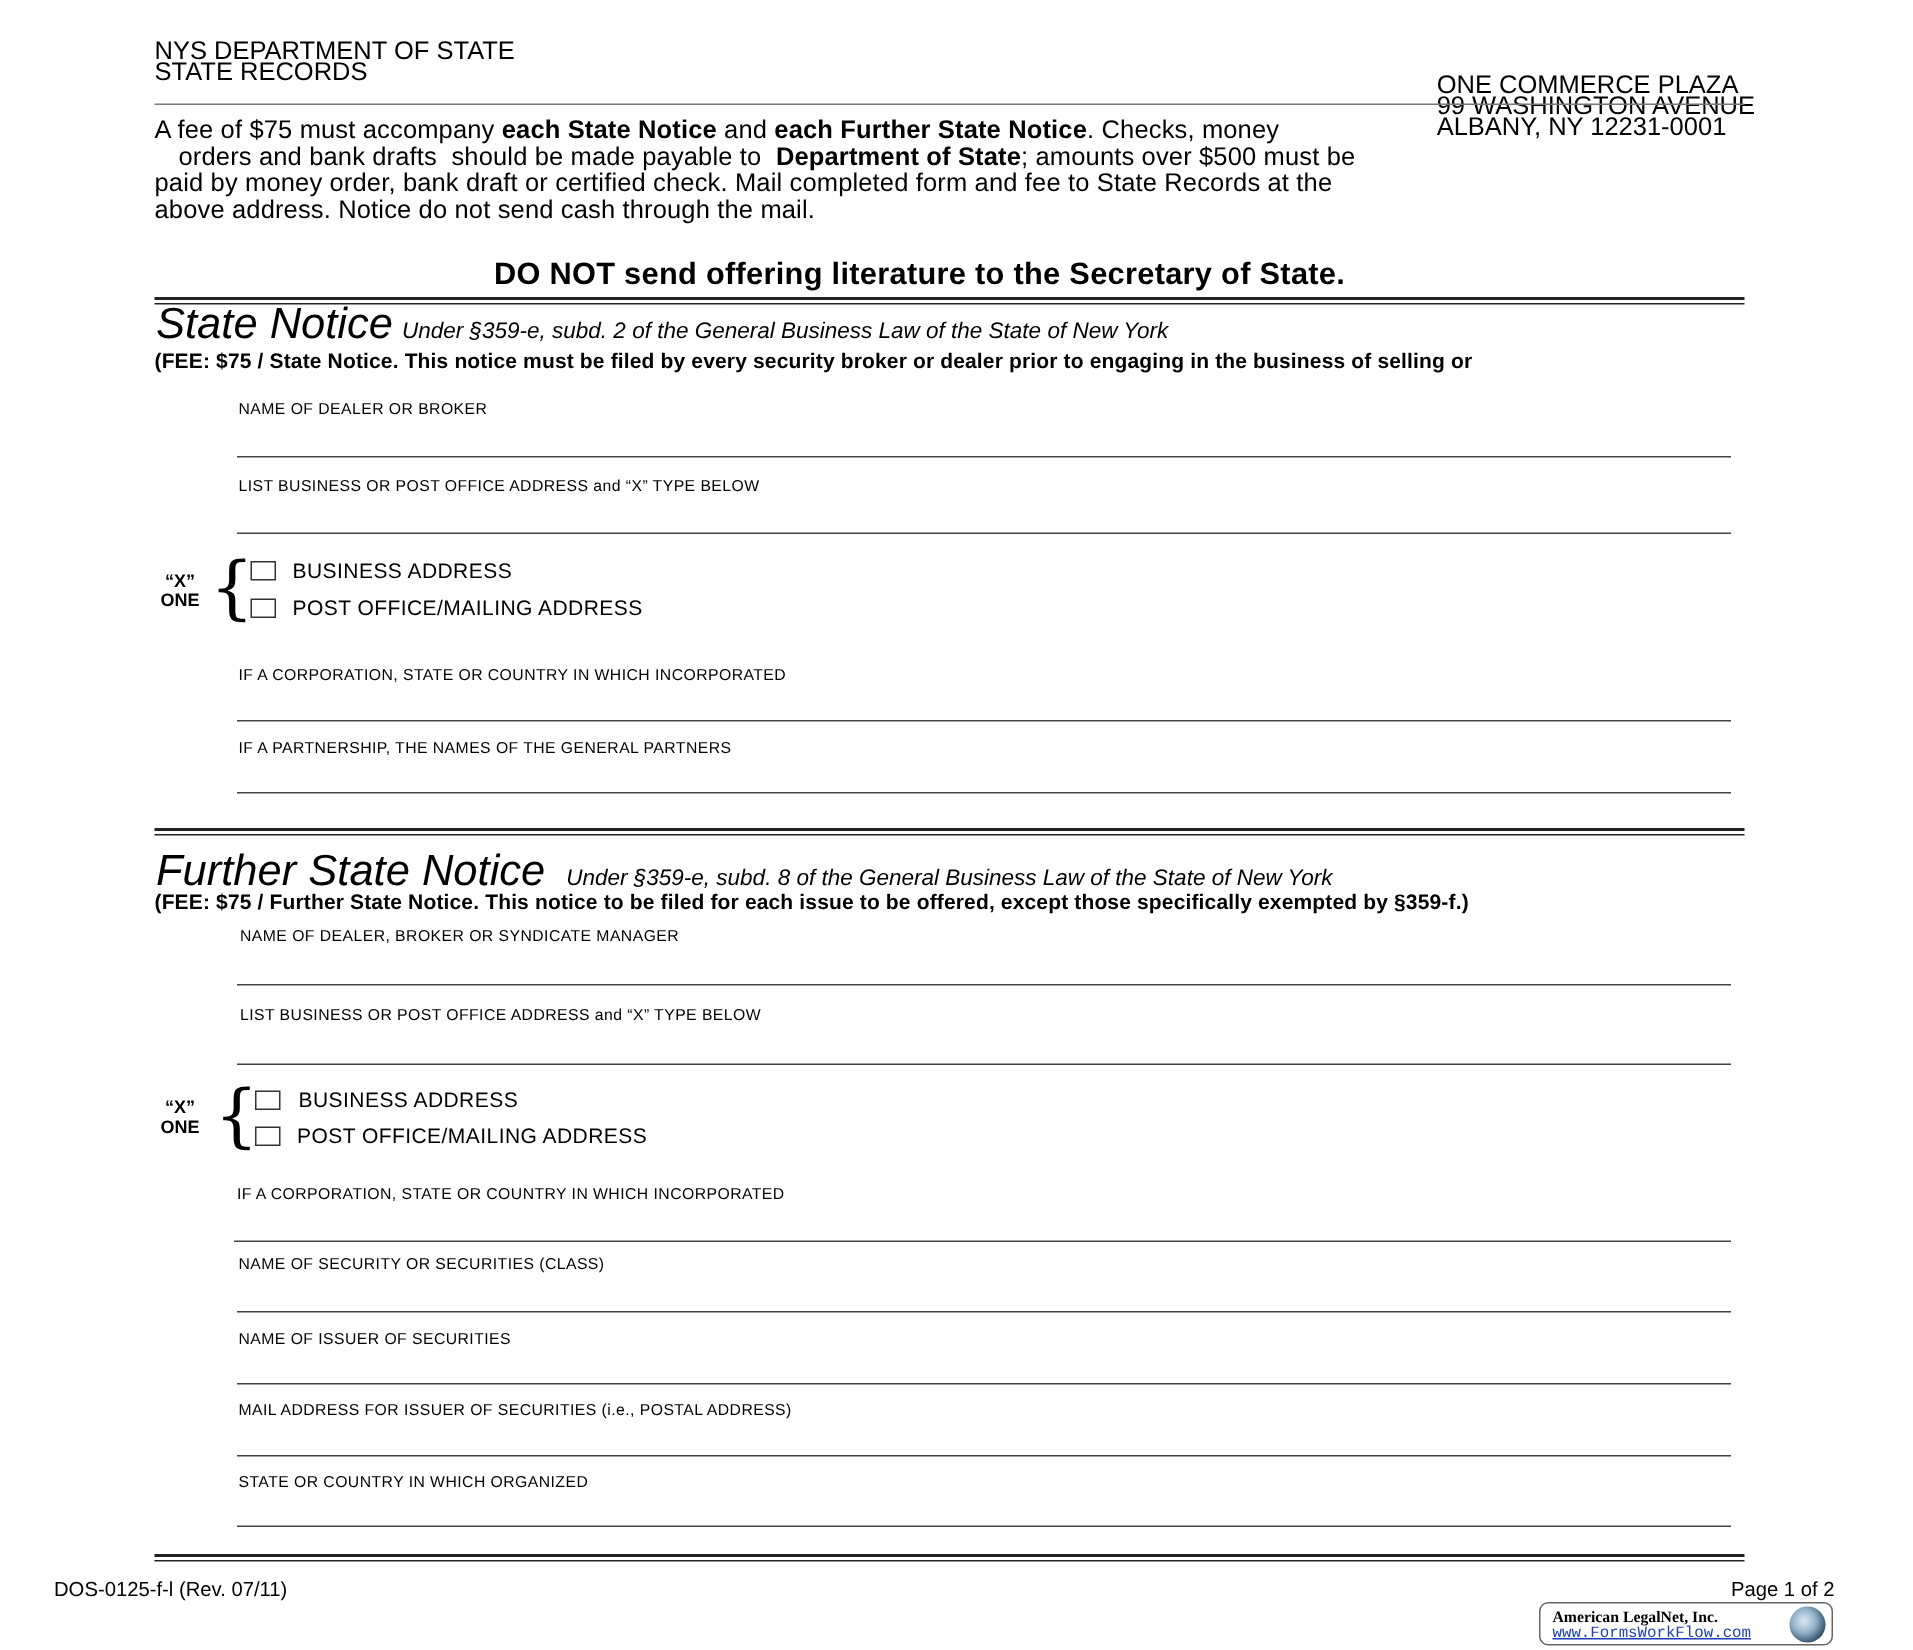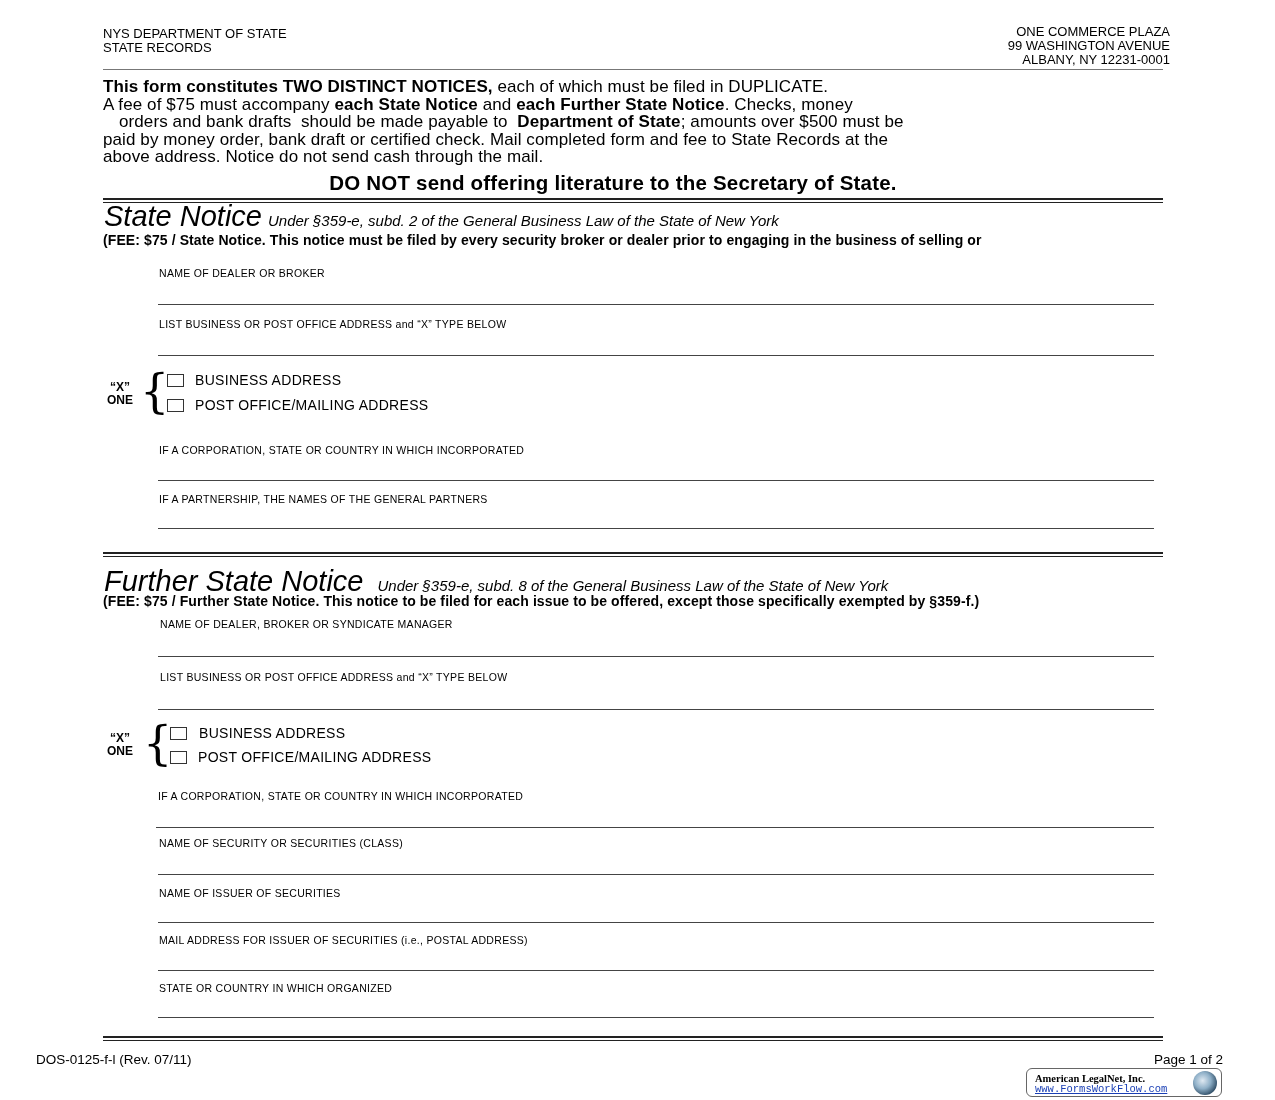--- a/index.html
+++ b/index.html
@@ -1,20 +1,20 @@
 <!DOCTYPE html>
 <html><head>
 <meta charset="utf-8">
 <style>
   html, body { margin:0; padding:0; background:#fff; }
   body { width:1275px; height:1100px; position:relative; overflow:hidden; color:#000;
          font-family:"Liberation Sans", sans-serif; }
   .abs { position:absolute; }
-  .hdr { font-size:13px; line-height:14px; }
-  .hdr-right { text-align:right; }
+  .hdr { font-size:17px; line-height:14px; }
+  .hdr-right { text-align:left;margin-top:25px; }
   .hr-thin { position:absolute; left:103px; width:1060px; height:1px; background:#777; }
   .intro { left:103px; top:78px; width:1070px; font-size:17px; line-height:17.5px; letter-spacing:0.1px; }
   .intro b { font-weight:bold; }
   .donot { left:103px; top:171px; width:1020px; text-align:center; font-size:20.5px; font-weight:bold;
            font-family:"Liberation Sans", sans-serif; letter-spacing:0.2px; }
   .double { position:absolute; left:103px; width:1060px; height:5px; border-top:2px solid #222; border-bottom:1px solid #222; box-sizing:border-box; }
   .sec-title { font-style:italic; font-size:29px; line-height:30px; white-space:nowrap; }
   .sec-sub { font-style:italic; font-size:15px; margin-left:6px; }
   .fee { left:103px; width:1060px; font-size:14px; font-weight:bold; line-height:13px; letter-spacing:0.1px; }
   .flabel { font-size:10.5px; line-height:11px; letter-spacing:0.3px; white-space:nowrap; }
@@ -38,21 +38,20 @@
   <div>STATE RECORDS</div>
 </div>
 <div class="abs hdr hdr-right" style="right:105px;top:25px;">
   <div>ONE COMMERCE PLAZA</div>
   <div>99 WASHINGTON AVENUE</div>
   <div>ALBANY, NY  12231-0001</div>
 </div>
 <div class="hr-thin" style="top:69px;"></div>
 
 <div class="abs intro">
-  <div><b>This form constitutes TWO DISTINCT NOTICES,</b><span> each of which must be filed in DUPLICATE.</span></div>
   <div><span>A fee of $75 must accompany </span><b>each State Notice</b><span> and </span><b>each Further State Notice</b><span>. Checks, money</span></div>
   <div style="white-space:pre;margin-left:16px;"><span>orders and bank drafts  should be made payable to  </span><b>Department of State</b><span>; amounts over $500 must be</span></div>
   <div>paid by money order, bank draft or certified check. Mail completed form and fee to State Records at the</div>
   <div>above address. Notice do not send cash through the mail.</div>
 </div>
 <div class="abs donot">DO NOT send offering literature to the Secretary of State.</div>
 
 <div class="double" style="top:198px;"></div>
 
 <div class="abs sec-title" style="left:104px;top:201px;">

